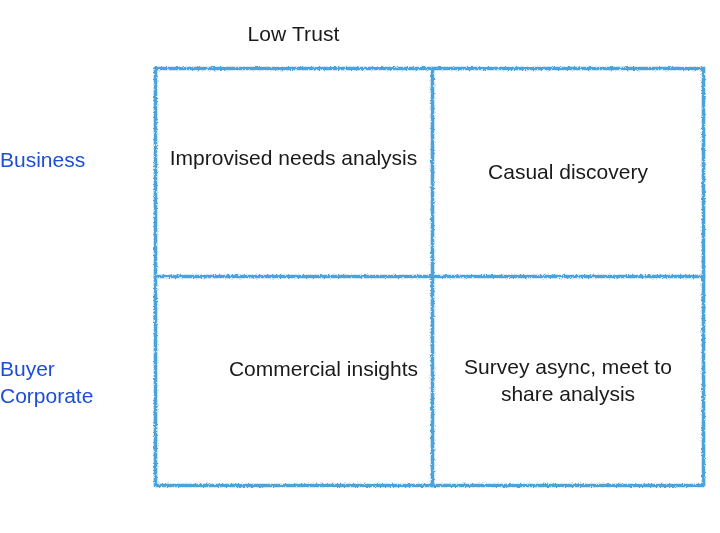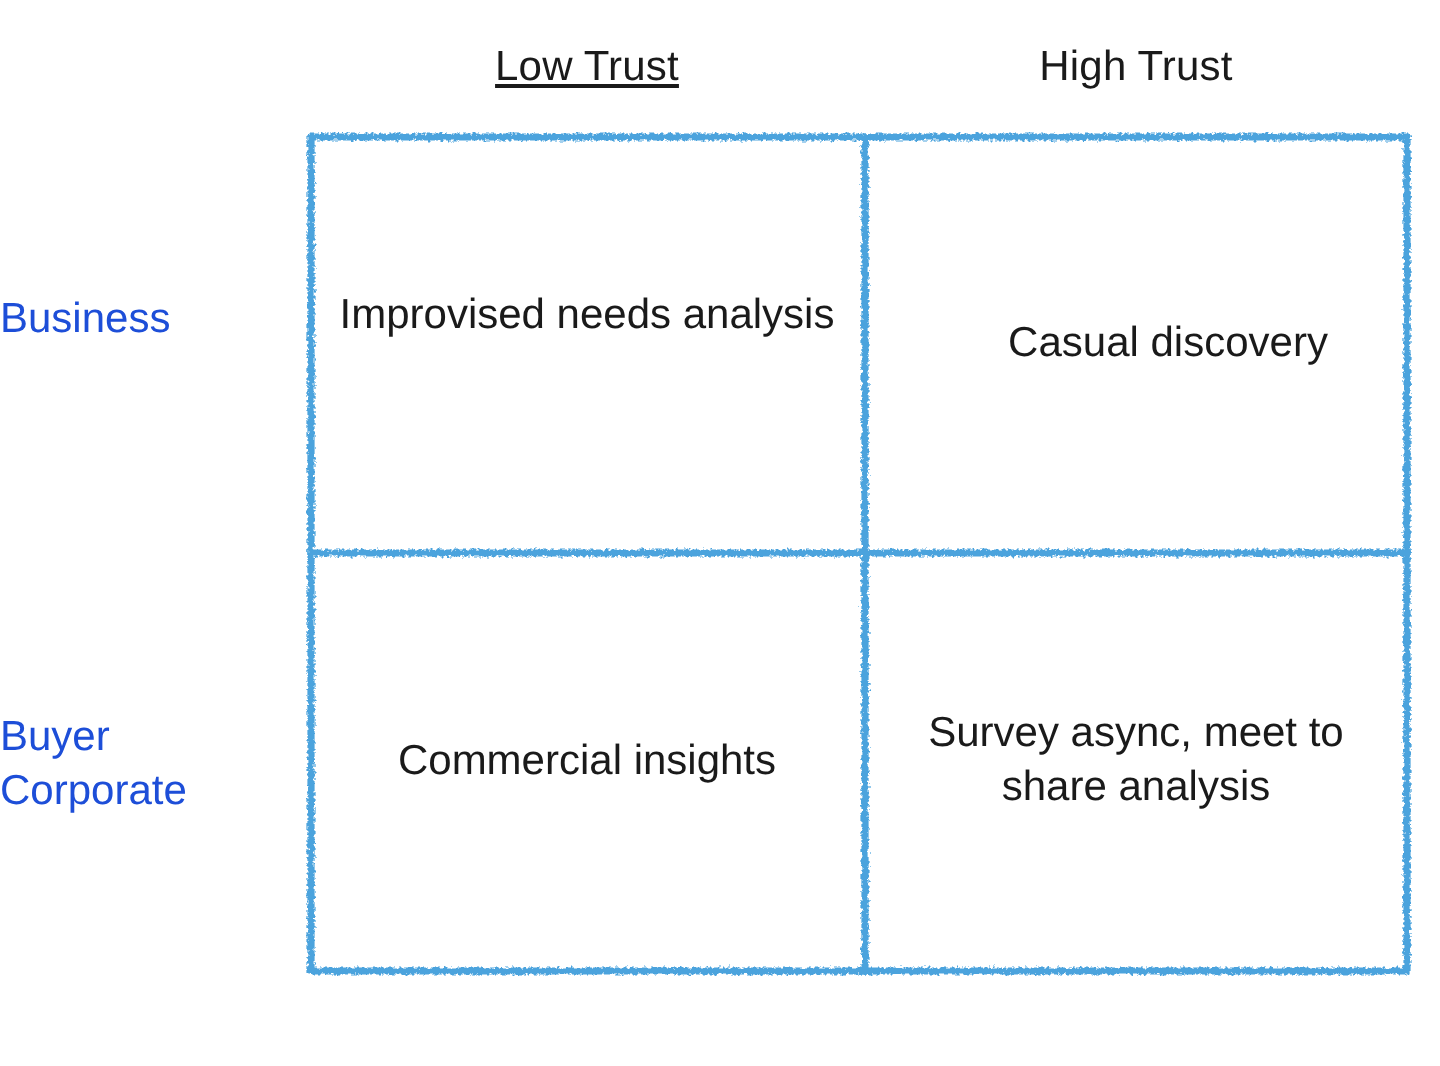--- a/index.html
+++ b/index.html
@@ -31,21 +31,21 @@
     top: 18px;
     height: 32px;
     line-height: 32px;
     text-align: center;
     font-size: 21px;
     font-weight: 400;
     letter-spacing: 0.1px;
     color: #1a1a1a;
     white-space: nowrap;
   }
-  #col-header-0 { left: 155px; width: 277px; text-decoration: underline; }
+  #col-header-0 { left: 155px; width: 277px; }
   #col-header-1 { left: 432px; width: 272px; }
 
   
   .row-header {
     position: absolute;
     left: 0px;
     width: 150px;
     text-align: left;
     font-size: 21px;
     font-weight: 400;
@@ -81,31 +81,30 @@
     font-size: 21px;
     line-height: 27px;
     color: #1a1a1a;
     box-sizing: border-box;
     padding: 0 14px;
   }
   .cell-text { display: block; width: 100%; }
 
   
   #cell-0-0 { left: 2px;   top: 2px;   width: 277px; height: 209px; padding-top: 76px; }
-  #cell-0-1 { left: 279px; top: 2px;   width: 272px; height: 209px; padding-top: 90px; margin-left: 16px; }
-  #cell-1-0 { left: 2px;   top: 211px; width: 277px; height: 209px; padding-top: 90px; }
+  #cell-0-1 { left: 279px; top: 2px;   width: 272px; height: 209px; padding-top: 90px; }
+  #cell-1-0 { left: 2px;   top: 199px; width: 277px; height: 209px; padding-top: 90px; text-align: right; }
   #cell-1-1 { left: 279px; top: 211px; width: 272px; height: 209px; padding-top: 76px; }
 </style>
 </head>
 <body>
 
 <div class="canvas">
 
   <div class="col-header" id="col-header-0">Low Trust</div>
-  <div class="col-header" id="col-header-1">High Trust</div>
 
   <div class="row-header" id="row-header-0">
     <div>Business</div>
   </div>
   <div class="row-header" id="row-header-1">
     <div>Buyer</div>
     <div>Corporate</div>
   </div>
 
   <div class="grid-wrap">

